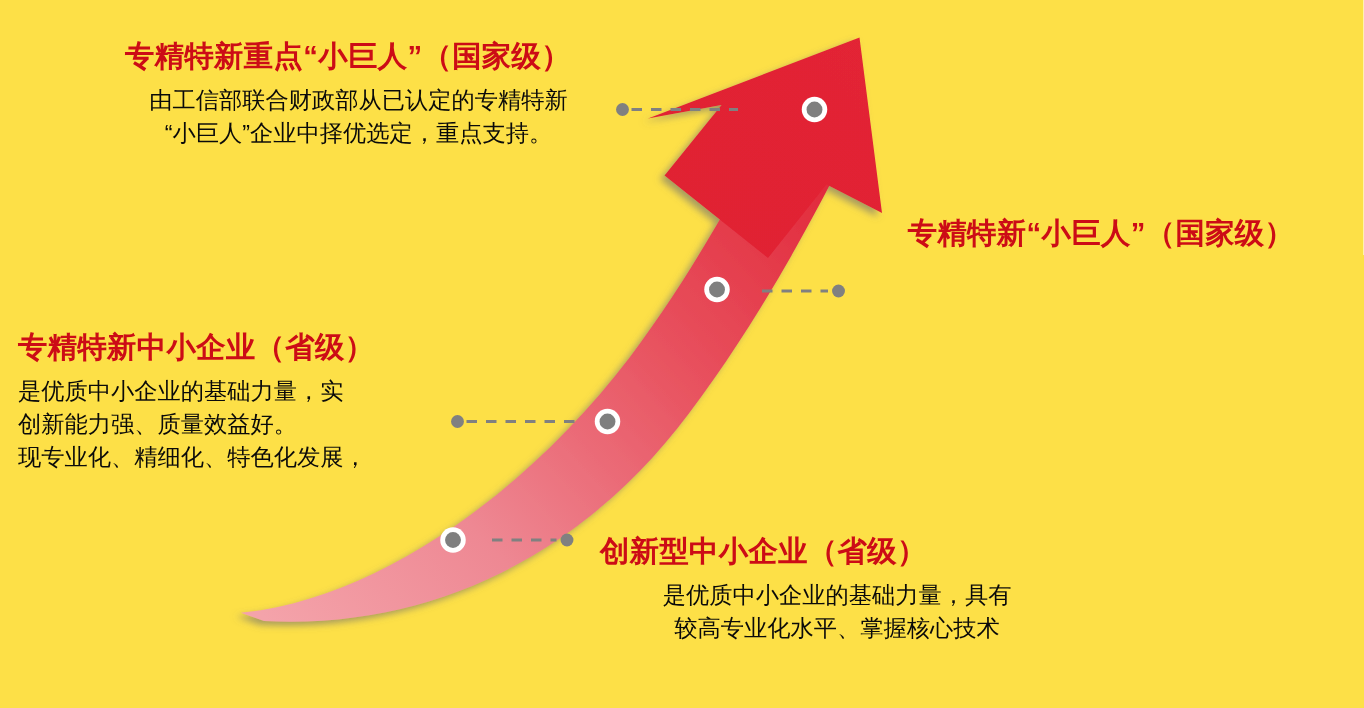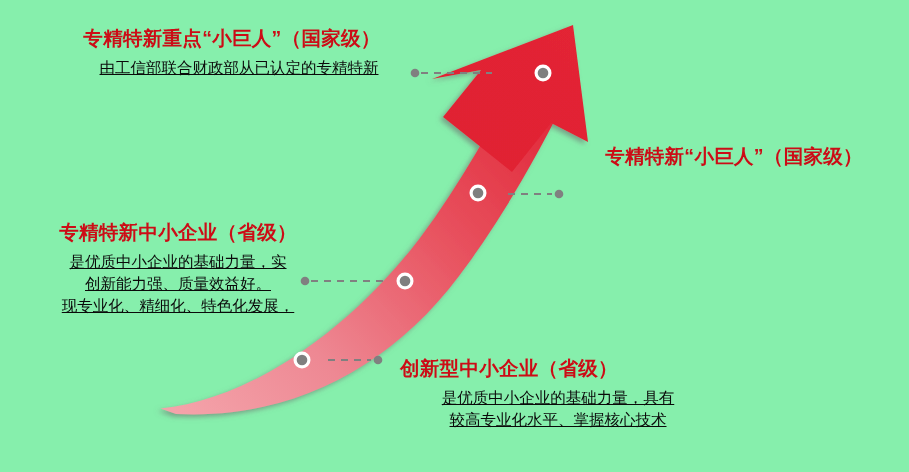--- a/index.html
+++ b/index.html
@@ -7,21 +7,21 @@
     padding: 0;
     background: #ffffff;
   }
   body {
     font-family: "Liberation Sans", "DejaVu Sans", sans-serif;
   }
   #stage {
     position: relative;
     width: 909px;
     height: 472px;
-    background: #86efac;
+    background: #fde047;
     overflow: hidden;
   }
   #arrow-svg {
     position: absolute;
     left: 0;
     top: 0;
     width: 909px;
     height: 472px;
   }
   .block {
@@ -34,31 +34,31 @@
     letter-spacing: 0.3px;
     white-space: nowrap;
     line-height: 1.25;
   }
   .blk-body {
     color: #0a0a0a;
     font-size: 15.5px;
     line-height: 1.42;
     margin-top: 7px;
   }
-  .blk-body div { white-space: nowrap; text-decoration: underline; }
+  .blk-body div { white-space: nowrap; }
   .ta-left   { text-align: left; }
   .ta-center { text-align: center; }
 
   
   #block-zjtx-national     { left: 26px;  top: 26px;  width: 412px; }
   #block-zjtx-national .blk-body { padding-left: 14px; }
 
   #block-xjr-national      { left: 566px; top: 144px; width: 336px; }
 
-  #block-zjtx-provincial   { left: 28px;  top: 220px; width: 300px; text-align: center; }
+  #block-zjtx-provincial   { left: 12px;  top: 220px; width: 300px; }
 
   #block-innovative        { left: 400px; top: 356px; width: 310px; }
   #block-innovative .blk-body { padding-left: 6px; }
 </style>
 </head>
 <body>
 
 <div id="stage">
 
   <svg id="arrow-svg" viewBox="0 0 909 472">
@@ -122,20 +122,21 @@
       <circle cx="302" cy="360" r="5.3" fill="#7f7f7f"></circle>
       <line x1="328" y1="360" x2="371" y2="360" stroke="#808080" stroke-width="2.1" stroke-dasharray="7,6"></line>
       <circle cx="378" cy="360" r="4.3" fill="#808080"></circle>
     </g>
   </svg>
 
   <div class="block ta-center" id="block-zjtx-national">
     <div class="blk-title">专精特新重点“小巨人”（国家级）</div>
     <div class="blk-body">
       <div>由工信部联合财政部从已认定的专精特新</div>
+      <div>“小巨人”企业中择优选定，重点支持。</div>
     </div>
   </div>
 
   <div class="block ta-center" id="block-xjr-national">
     <div class="blk-title">专精特新“小巨人”（国家级）</div>
   </div>
 
   <div class="block ta-left" id="block-zjtx-provincial">
     <div class="blk-title">专精特新中小企业（省级）</div>
     <div class="blk-body">

